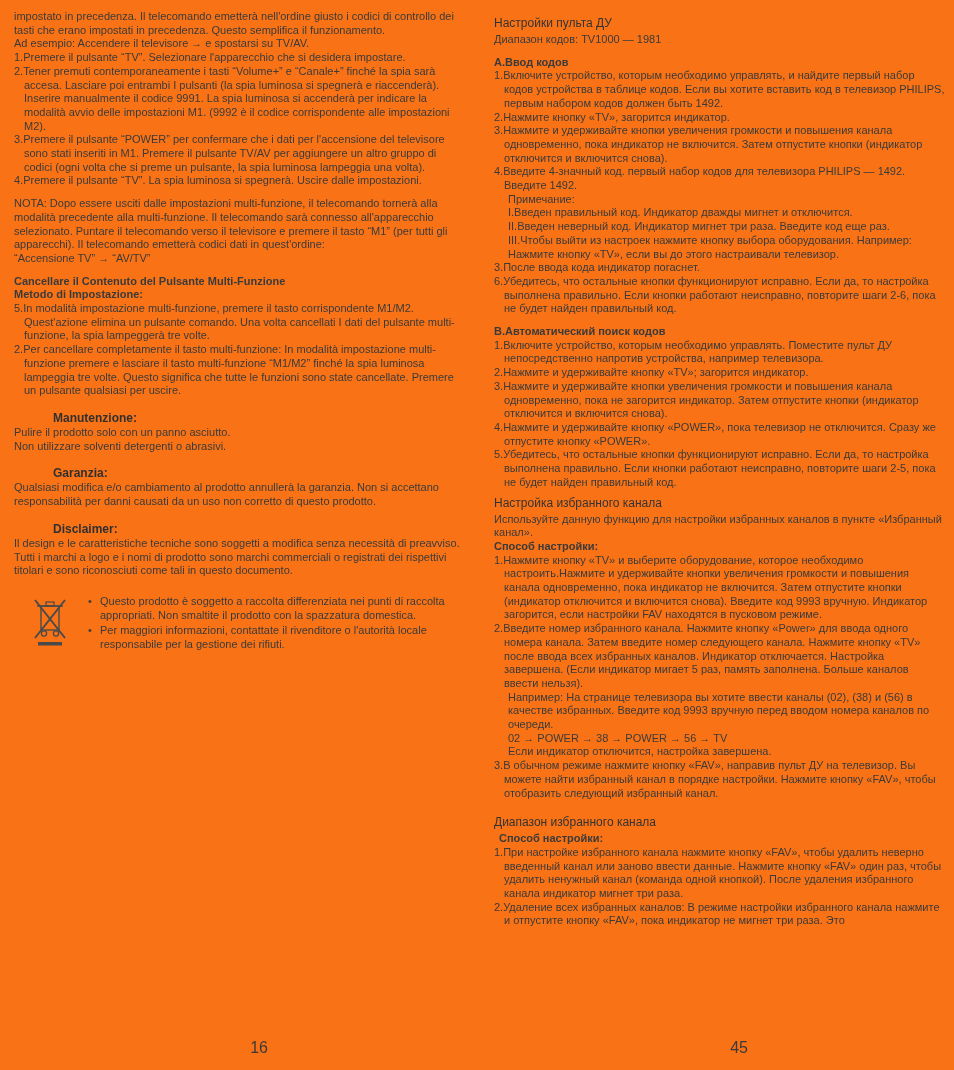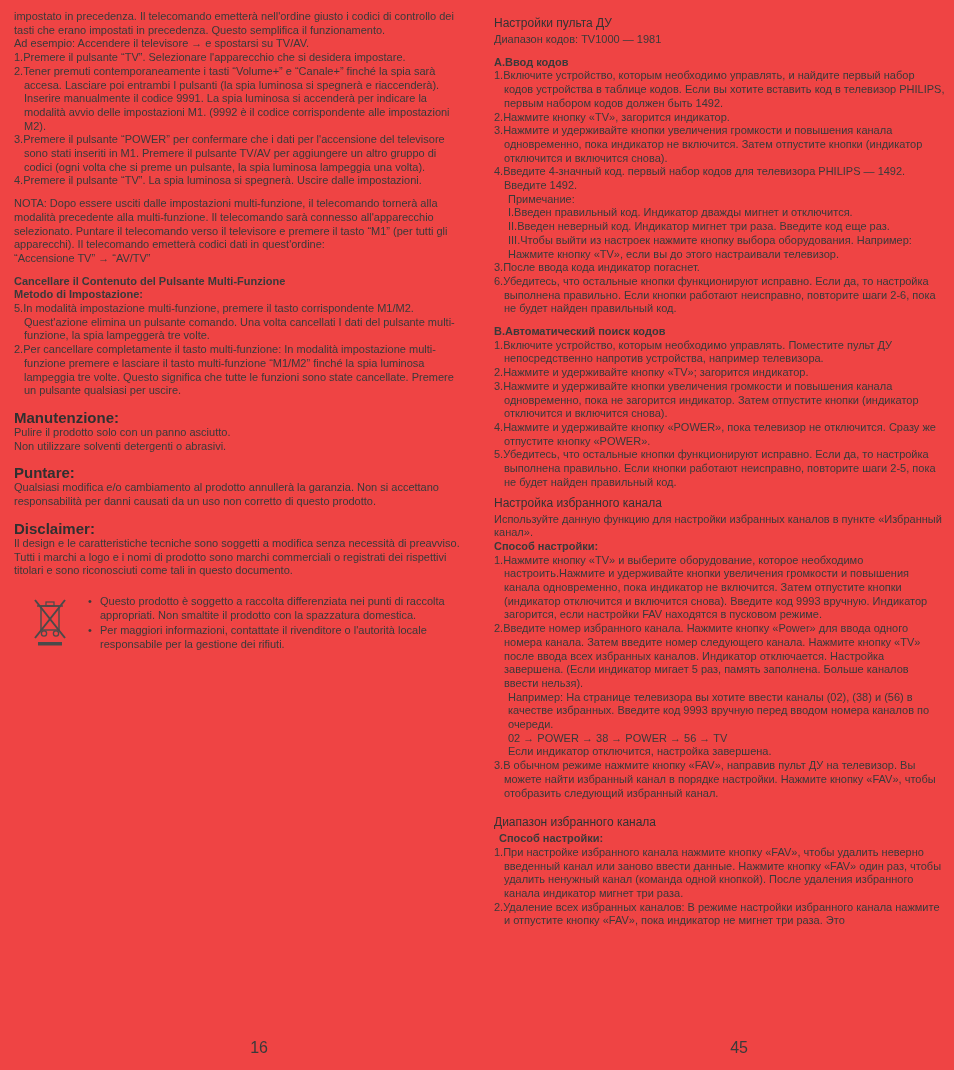--- a/index.html
+++ b/index.html
@@ -8,40 +8,40 @@
     width: 954px;
     height: 1070px;
     background: #fdfdfc;
     overflow: hidden;
     font-family: "Liberation Sans", "DejaVu Sans", sans-serif;
     color: #3a3a3a;
   }
   .page {
     position: absolute;
     inset: 0;
-    background: #ef4444;
+    background: #f97316;
   }
   .column {
     position: absolute;
     top: 10px;
     font-size: 11px;
     line-height: 13.7px;
     text-align: left;
   }
   .left-column  { left: 14px;  width: 447px; }
   .right-column { left: 494px; width: 452px; }
 
   .blk { margin: 0; }
   .t-paragraph { }
   .t-numbered  { padding-left: 10px; text-indent: -10px; }
   .t-indent    { padding-left: 10px; }
   .t-sub       { padding-left: 14px; }
   .t-bold      { font-weight: bold; }
   .t-bold_sub  { font-weight: bold; padding-left: 5px; }
-  .t-heading   { font-weight: bold; font-size: 15px; line-height: 16px; padding-top: 3px; color: #303030; }
+  .t-heading   { font-weight: bold; font-size: 12px; line-height: 16px; padding-top: 3px; color: #303030; margin-left: 39px; }
   .t-title     { font-size: 12px; line-height: 19px; padding-top: 4px; color: #333333; }
   .t-spacer    { height: 9px; }
 
   .disposal {
     display: flex;
     align-items: flex-start;
     gap: 20px;
     padding: 8px 0 0 18px;
   }
   .weee { flex: none; padding-top: 2px; }
@@ -81,21 +81,21 @@
         <div class="blk t-spacer"></div>
         <div class="blk t-bold">Cancellare il Contenuto del Pulsante Multi-Funzione</div>
         <div class="blk t-bold">Metodo di Impostazione:</div>
         <div class="blk t-numbered">5.In modalità impostazione multi-funzione, premere il tasto corrispondente M1/M2. Quest'azione elimina un pulsante comando. Una volta cancellati I dati del pulsante multi-funzione, la spia lampeggerà tre volte.</div>
         <div class="blk t-numbered">2.Per cancellare completamente il tasto multi-funzione: In modalità impostazione multi-funzione premere e lasciare il tasto multi-funzione “M1/M2” finché la spia luminosa lampeggia tre volte. Questo significa che tutte le funzioni sono state cancellate. Premere un pulsante qualsiasi per uscire.</div>
         <div class="blk t-spacer"></div>
         <div class="blk t-heading">Manutenzione:</div>
         <div class="blk t-paragraph">Pulire il prodotto solo con un panno asciutto.</div>
         <div class="blk t-paragraph">Non utilizzare solventi detergenti o abrasivi.</div>
         <div class="blk t-spacer"></div>
-        <div class="blk t-heading">Puntare:</div>
+        <div class="blk t-heading">Garanzia:</div>
         <div class="blk t-paragraph">Qualsiasi modifica e/o cambiamento al prodotto annullerà la garanzia. Non si accettano responsabilità per danni causati da un uso non corretto di questo prodotto.</div>
         <div class="blk t-spacer"></div>
         <div class="blk t-heading">Disclaimer:</div>
         <div class="blk t-paragraph">Il design e le caratteristiche tecniche sono soggetti a modifica senza necessità di preavviso. Tutti i marchi a logo e i nomi di prodotto sono marchi commerciali o registrati dei rispettivi titolari e sono riconosciuti come tali in questo documento.</div>
         <div class="blk t-spacer"></div>
       </div>
 
     <div class="disposal">
       <div class="weee">
         <svg width="36" height="50" viewBox="0 0 36 50">

